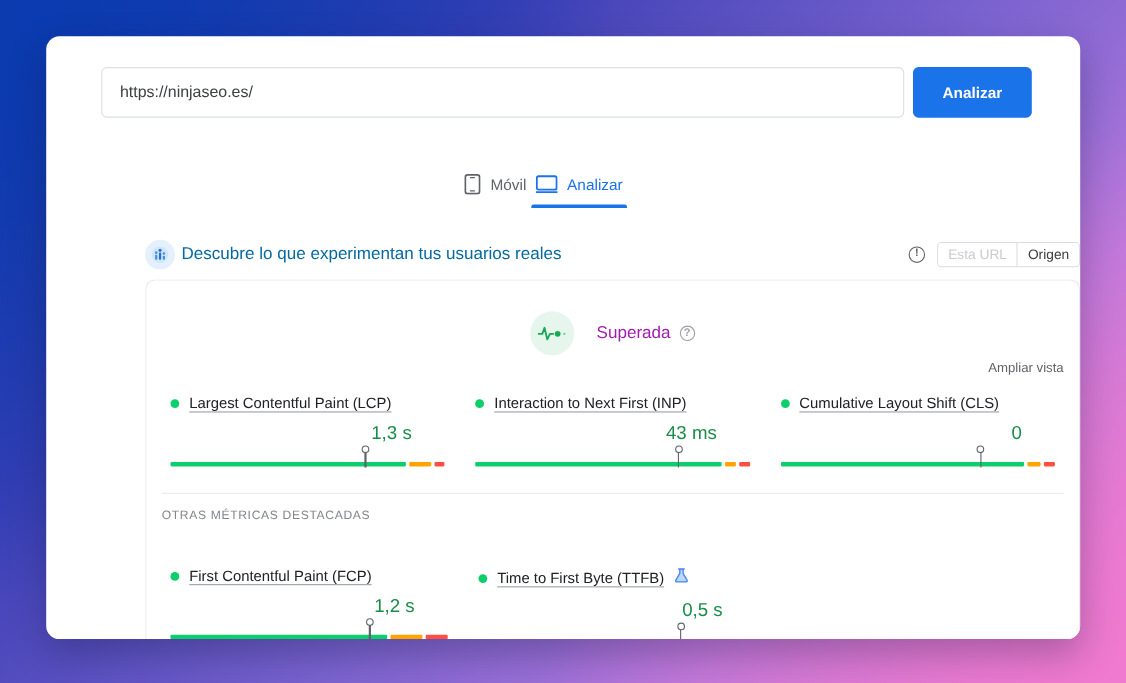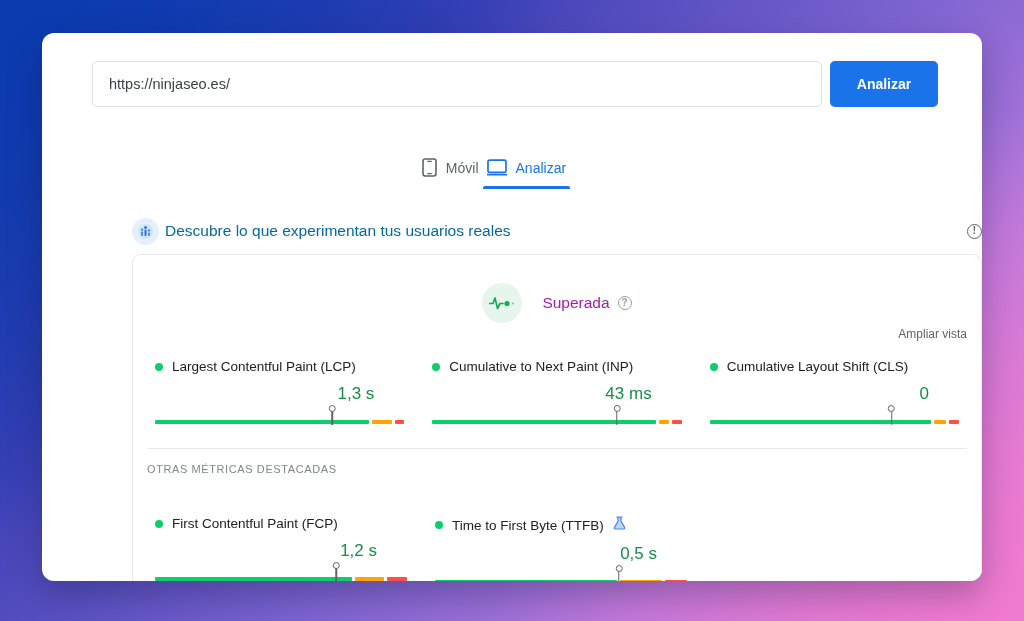--- a/index.html
+++ b/index.html
@@ -234,20 +234,21 @@
   }
   .dot {
     width: 8px; height: 8px;
     border-radius: 50%;
     background: #0cce6b;
     flex: none;
   }
   .metric-name {
     font-size: 13.5px;
     color: #202124;
+    text-decoration: underline;
     text-underline-offset: 3px;
     text-decoration-color: #9aa0a6;
     cursor: pointer;
   }
   .flask-icon { flex: none; display: block; }
 
   .metric-value {
     margin-top: 10px;
     text-align: right;
     font-size: 17px;
@@ -346,20 +347,24 @@
         <rect x="6.5" y="5.6" width="2" height="6.5" rx="0.8" fill="#2b6fd0"></rect>
         <rect x="10" y="8.4" width="2" height="3.7" rx="0.8" fill="#4a8fe0"></rect>
         <circle cx="4" cy="5.7" r="1.2" fill="#4a8fe0"></circle>
         <circle cx="7.5" cy="3.6" r="1.4" fill="#2b6fd0"></circle>
         <circle cx="11" cy="6.5" r="1.2" fill="#4a8fe0"></circle>
       </svg>
     </div>
     <div class="ru-title">Descubre lo que experimentan tus usuarios reales</div>
     <div class="ru-right">
       <div class="info-circle">!</div>
+      <div class="seg">
+        <div class="seg-off">Esta URL</div>
+        <div class="seg-on">Origen</div>
+      </div>
     </div>
   </div>
 
   <div class="panel">
 
     <div class="assessment">
       <div class="pulse-badge">
         <svg width="26" height="14" viewBox="0 0 26 14">
           <polyline points="0,7.5 4,7.5 6,2 8.5,12.5 11,7.5 14,7.5" fill="none" stroke="#18a957" stroke-width="1.7" stroke-linejoin="round" stroke-linecap="round"></polyline>
           <circle cx="18" cy="7.5" r="2.6" fill="#18a957"></circle>
@@ -388,21 +393,21 @@
               <span style="flex: 8 1 0%; background: rgb(255, 164, 0);"></span>
               <span style="flex: 4 1 0%; background: rgb(255, 78, 66);"></span>
             </div>
             <div class="marker" style="left: 71%;"></div>
           </div>
       </div>
 
       <div class="metric">
         <div class="metric-head">
           <span class="dot"></span>
-          <span class="metric-name">Cumulative to Next Paint (INP)</span>
+          <span class="metric-name">Interaction to Next First (INP)</span>
         </div>
         <div class="metric-value">43 ms</div>
         <div class="bar-wrap">
             <div class="bar">
               <span style="flex: 92 1 0%; background: rgb(12, 206, 107);"></span>
               <span style="flex: 4 1 0%; background: rgb(255, 164, 0);"></span>
               <span style="flex: 4 1 0%; background: rgb(255, 78, 66);"></span>
             </div>
             <div class="marker" style="left: 74%;"></div>
           </div>

